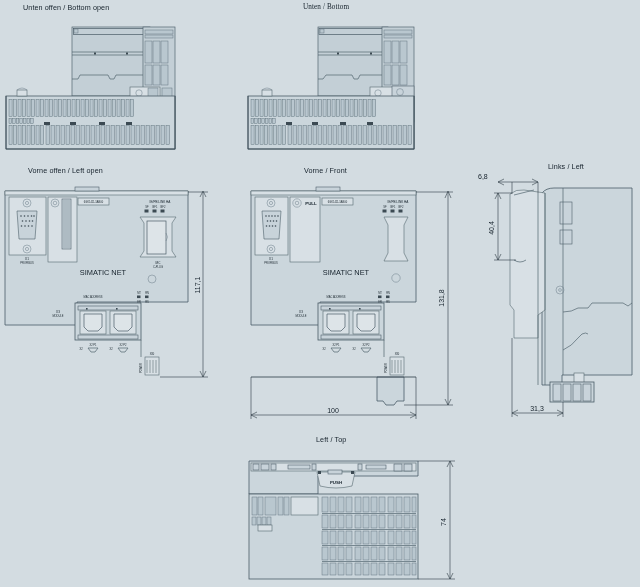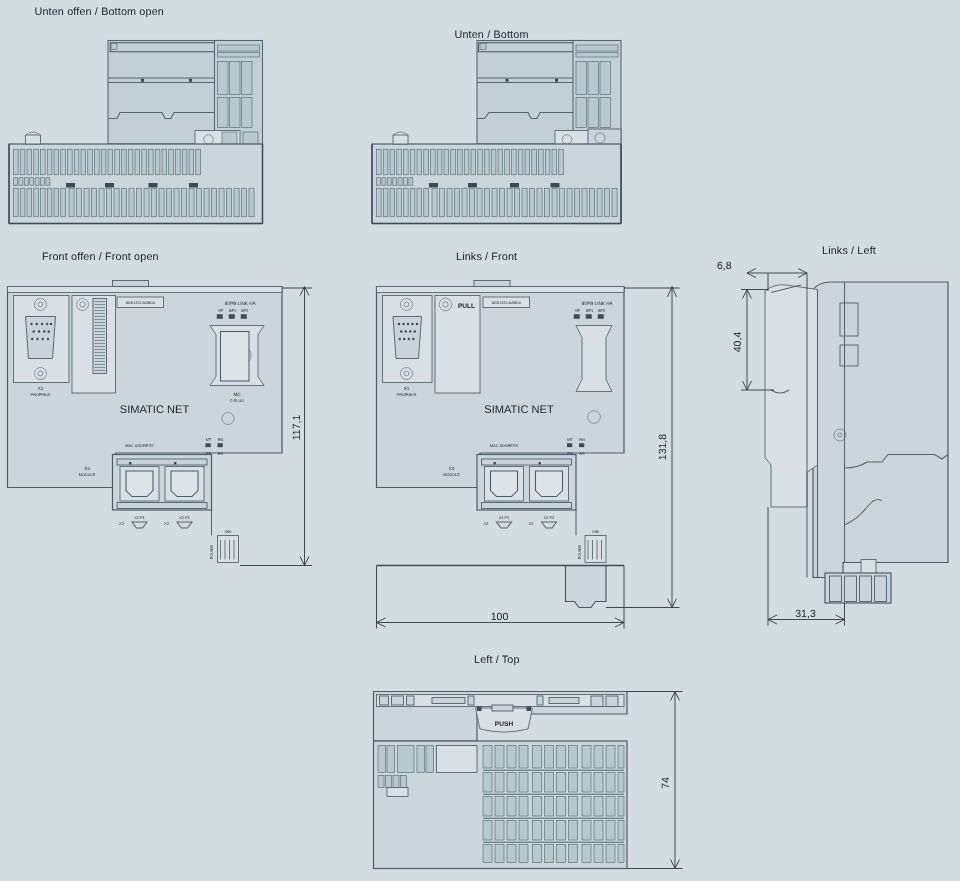--- a/index.html
+++ b/index.html
@@ -166,21 +166,21 @@
         <rect class="led" x="99" y="122" width="6" height="3"></rect>
         <rect class="led" x="126" y="122" width="6" height="3"></rect>
       </g>
       <line class="ln2" x1="6" y1="96" x2="6" y2="149"></line>
       <line class="ln2" x1="175" y1="96" x2="175" y2="149"></line>
       <line class="ln2" x1="6" y1="149" x2="175" y2="149"></line>
     </svg>
   </div>
 
   <div class="view" style="left:230px;top:0;width:220px;height:165px;">
-    <div class="vtitle" style="left:73px;top:18px;">Unten / Bottom</div>
+    <div class="vtitle" style="left:73px;top:3px;font-family:Liberation Serif, serif;">Unten / Bottom</div>
     <svg width="220" height="165" viewBox="0 0 220 165">
       <rect class="fillpane" x="88" y="27" width="70" height="70"></rect>
       <rect class="fillnone" x="89" y="28.5" width="68" height="6"></rect>
       <rect class="fillslot" x="90" y="29" width="4" height="4"></rect>
       <line class="ln" x1="88" y1="52" x2="158" y2="52"></line>
       <line class="ln" x1="88" y1="55" x2="158" y2="55"></line>
       <rect class="led" x="107" y="52.5" width="2" height="2"></rect>
       <rect class="led" x="140" y="52.5" width="2" height="2"></rect>
       <path class="ln" d="M88 79 L93 79 L96 75 L119 75 L122 75 L124 79 L128 79 L130 75 L158 75"></path>
       <line class="ln" x1="88" y1="96" x2="158" y2="96"></line>
@@ -294,21 +294,21 @@
         <rect class="led" x="110" y="122" width="6" height="3"></rect>
         <rect class="led" x="137" y="122" width="6" height="3"></rect>
       </g>
       <line class="ln2" x1="18" y1="96" x2="18" y2="149"></line>
       <line class="ln2" x1="184" y1="96" x2="184" y2="149"></line>
       <line class="ln2" x1="18" y1="149" x2="184" y2="149"></line>
     </svg>
   </div>
 
   <div class="view" style="left:0;top:165px;width:230px;height:250px;">
-    <div class="vtitle" style="left:28px;top:1px;">Front offen / Front open</div>
+    <div class="vtitle" style="left:28px;top:1px;">Vorne offen / Left open</div>
     <svg width="230" height="250" viewBox="0 0 230 250">
 
       <path class="fillbody" d="M5 26 L188 26 L188 137 L77 137 L77 160 L5 160 Z"></path>
       <rect class="fillpale" x="5" y="26" width="183" height="4"></rect>
       <rect class="fillmid" x="75" y="22" width="24" height="4"></rect>
 
       <rect class="fillpale" x="9" y="32" width="37" height="58"></rect>
       <circle class="thin" cx="27" cy="38" r="4"></circle>
       <circle class="thin" cx="27" cy="38" r="1.6"></circle>
       <circle class="thin" cx="27" cy="84" r="4"></circle>
@@ -432,21 +432,21 @@
         <path class="dim" d="M200 32 L203 26 L206 32" fill="#2d3a43"></path>
         <path class="dim" d="M200 206 L203 212 L206 206" fill="#2d3a43"></path>
         <line class="dim" x1="188" y1="27" x2="208" y2="27"></line>
         <line class="dim" x1="160" y1="212" x2="208" y2="212"></line>
         <text class="dimtxt" x="200" y="120" text-anchor="middle" transform="rotate(-90 200 120)">117,1</text>
       </g>
     </svg>
   </div>
 
   <div class="view" style="left:238px;top:165px;width:230px;height:260px;">
-    <div class="vtitle" style="left:66px;top:1px;">Links / Front</div>
+    <div class="vtitle" style="left:66px;top:1px;">Vorne / Front</div>
     <svg width="230" height="260" viewBox="0 0 230 260">
       <path class="fillbody" d="M13 26 L178 26 L178 137 L82 137 L82 160 L13 160 Z"></path>
       <rect class="fillpale" x="13" y="26" width="165" height="4"></rect>
       <rect class="fillmid" x="78" y="22" width="24" height="4"></rect>
 
       <rect class="fillpale" x="17" y="32" width="33" height="58"></rect>
       <circle class="thin" cx="33" cy="38" r="4"></circle>
         <circle class="thin" cx="33" cy="38" r="1.6"></circle>
       <circle class="thin" cx="33" cy="84" r="4"></circle>
         <circle class="thin" cx="33" cy="84" r="1.6"></circle>

